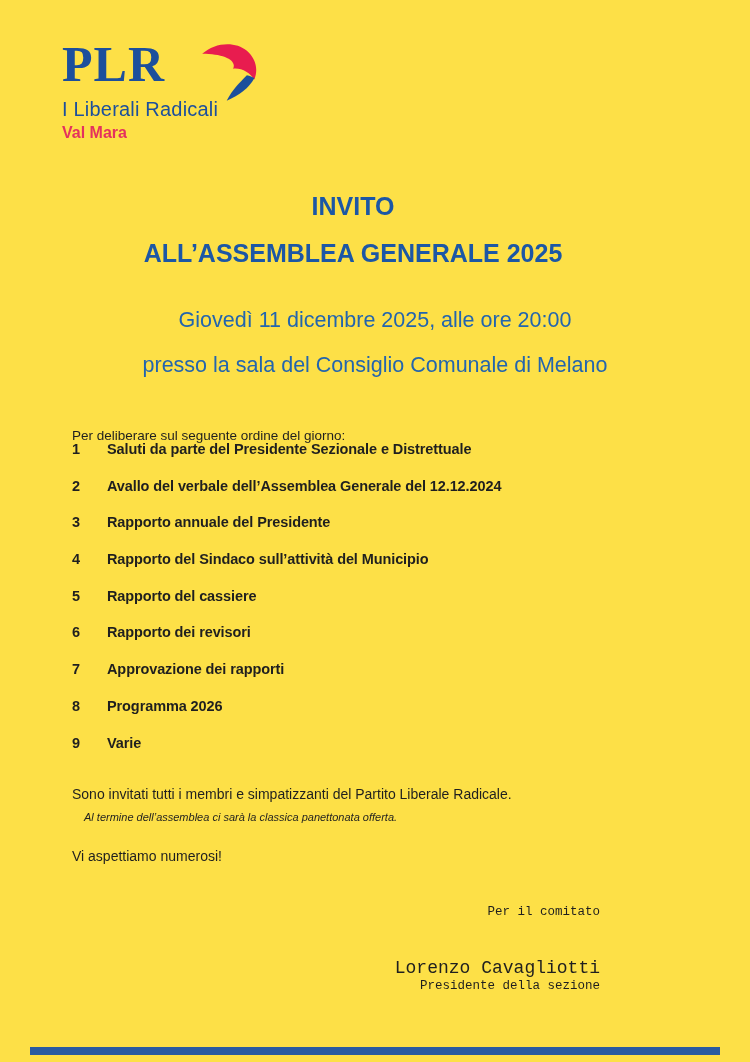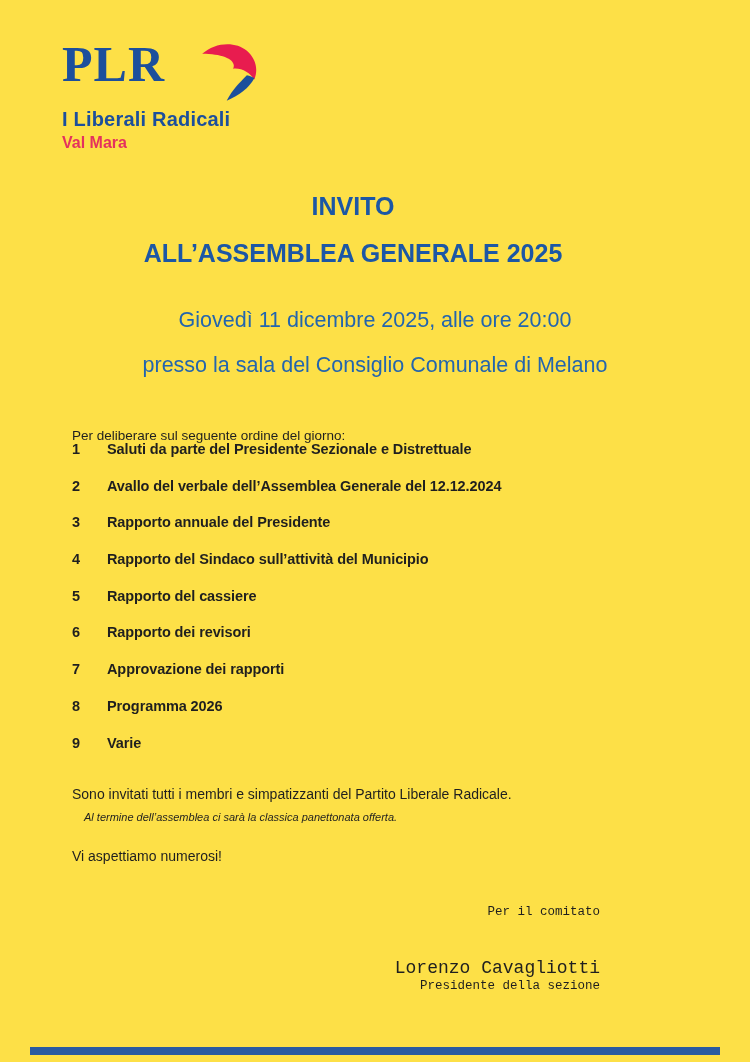--- a/index.html
+++ b/index.html
@@ -18,25 +18,25 @@
   .logo-acronym {
     font-family: "Liberation Serif", serif;
     font-weight: bold;
     font-size: 50px;
     line-height: 52px;
     color: #1c4f9c;
     letter-spacing: 1px;
   }
   .logo-flame { position: absolute; left: 138px; top: 2px; width: 64px; height: 66px; }
   .logo-subtitle {
-    font-weight: bold;
+    font-weight: normal;
     font-size: 20px;
     line-height: 22px;
     color: #1c4f9c;
-    margin-top: 18px;
+    margin-top: 8px;
     letter-spacing: 0.2px;
   }
   .logo-region {
     font-weight: bold;
     font-size: 16px;
     line-height: 19px;
     color: #e4315e;
     margin-top: 3px;
   }
 

